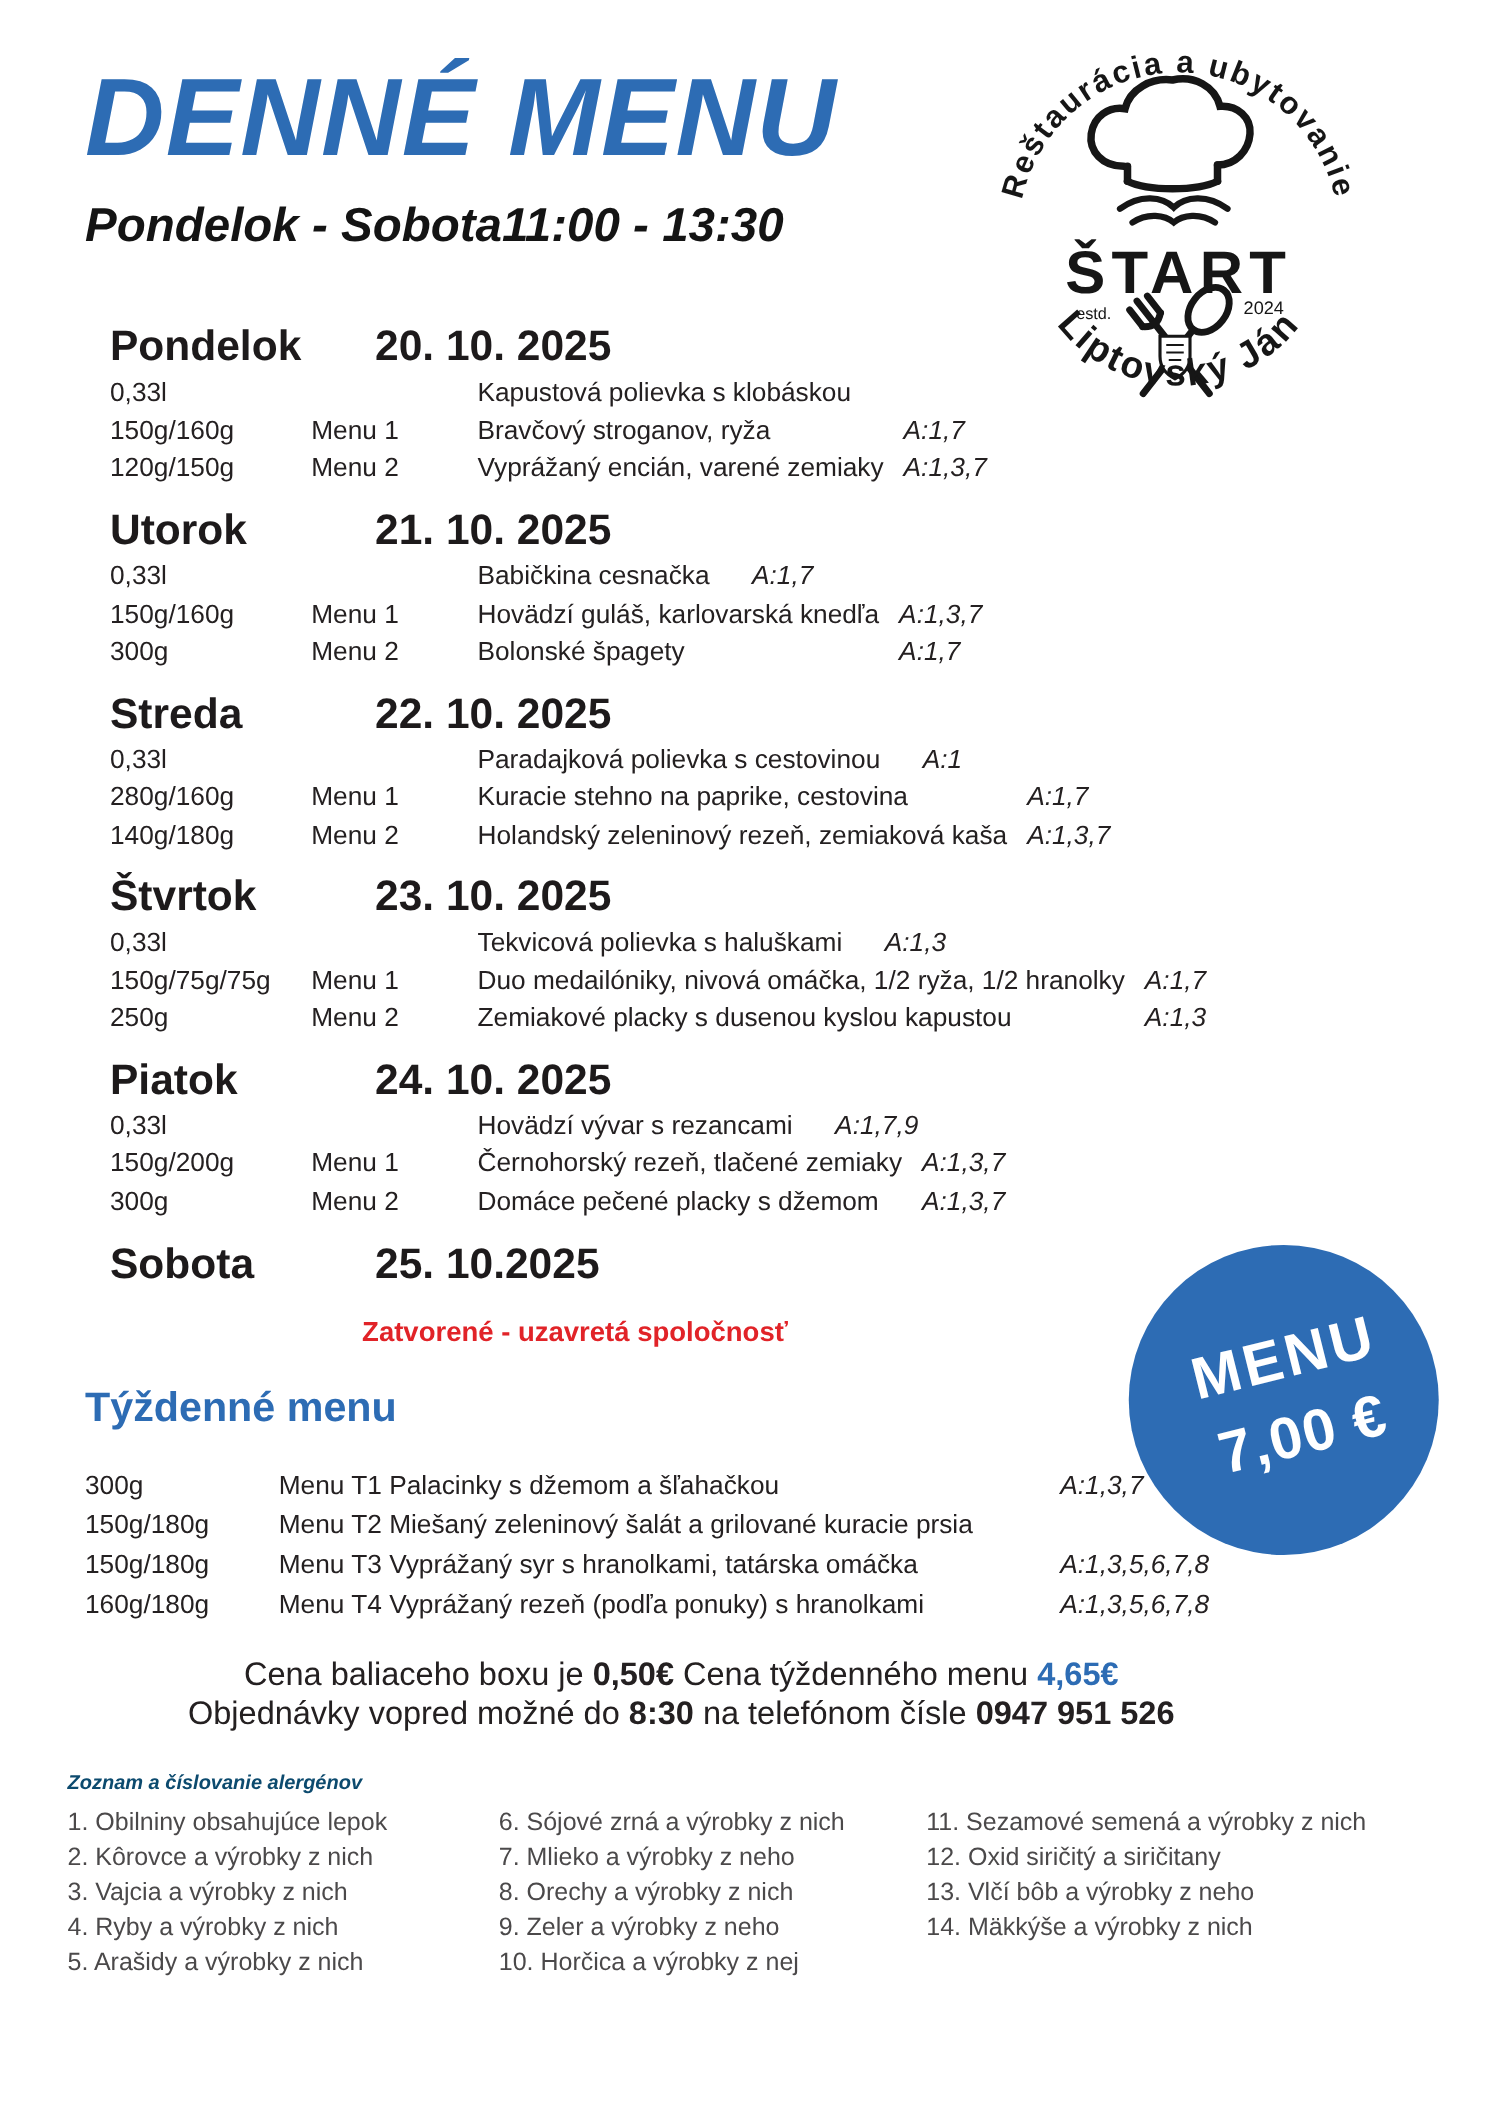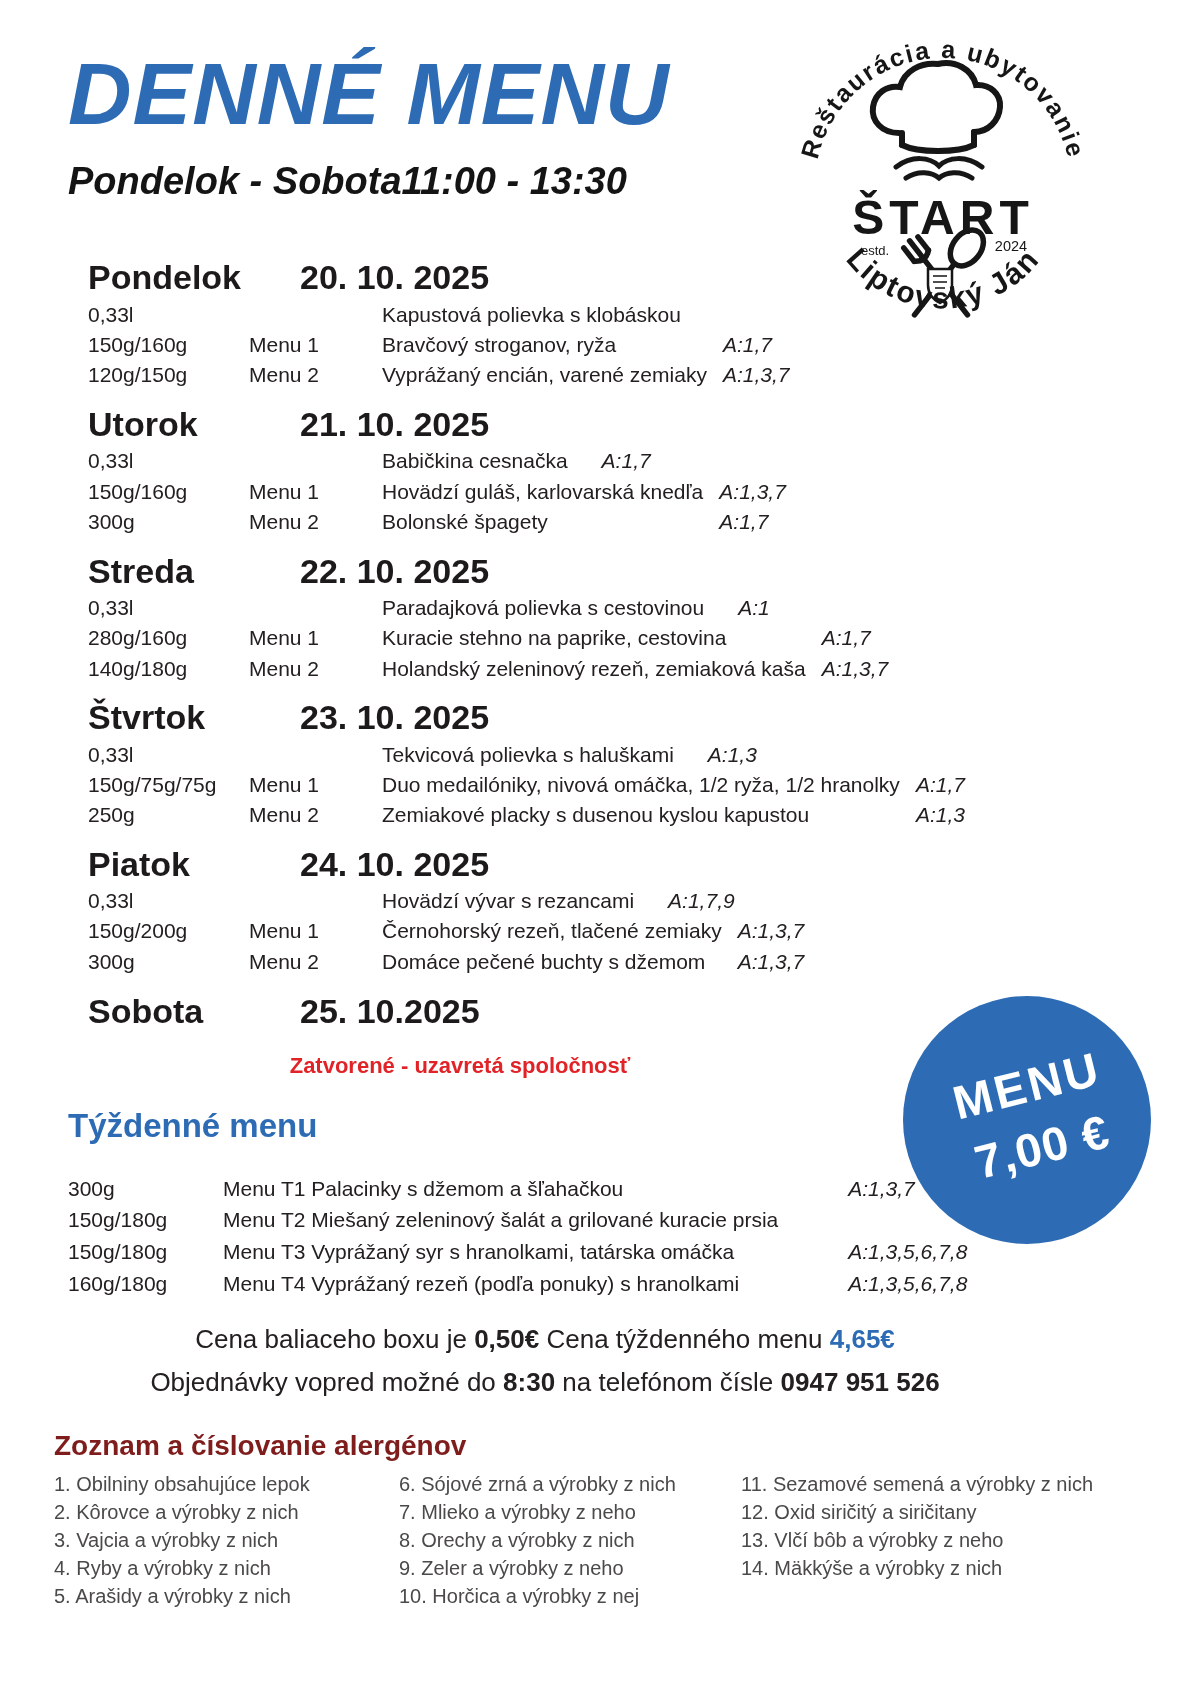--- a/index.html
+++ b/index.html
@@ -30,26 +30,26 @@
           font-size:22px;font-weight:bold;color:var(--red);}
 
   .weekly-title{margin-top:28px;font-size:33px;font-weight:bold;color:var(--blue);}
   .weekly-table{border-collapse:collapse;margin-top:8px;}
   .weekly-table td{padding:2px 0;font-size:21px;line-height:1.32;white-space:nowrap;vertical-align:baseline;}
   td.w-portion{min-width:155px;}
   td.w-allerg{font-style:italic;padding-left:70px;}
 
   .note-line{width:954px;text-align:center;font-size:26px;color:#242021;}
   .note-line.first{margin-top:24px;}
-  .note-line.second{margin-top:12px;}
+  .note-line.second{}
   .note-line .b{font-weight:bold;}
   .note-line .b.blue{color:var(--blue);}
 
   .allerg-block{margin-top:32px;margin-left:-14px;}
-  .allerg-header{font-size:28px;font-weight:bold;color:#7f1d1d;margin-bottom:8px;}
+  .allerg-header{font-size:16px;font-weight:bold;color:#0c4a6e;margin-bottom:8px;font-style:italic;}
   .allerg-cols{display:grid;grid-template-columns:345px 342px auto;}
   .allerg-col div{font-size:20px;color:#4b494a;line-height:1.4;white-space:nowrap;}
 
   .badge{position:absolute;left:903px;top:996px;width:248px;height:248px;border-radius:50%;
          background:var(--blue);}
   .badge-inner{transform:rotate(-14deg);color:#fff;text-align:center;padding-top:62px;font-weight:bold;}
   .badge-line1{font-size:47px;letter-spacing:3px;}
   .badge-line2{font-size:47px;letter-spacing:1px;margin-top:8px;}
 
   .logo text, .logo textPath{font-family:"Liberation Sans", sans-serif;fill:#161616;}
@@ -245,21 +245,21 @@
         </tr>
         <tr>
           <td class="c-portion">150g/200g</td>
           <td class="c-menu">Menu 1</td>
           <td class="c-dish">Černohorský rezeň, tlačené zemiaky</td>
           <td class="c-allerg">A:1,3,7</td>
         </tr>
         <tr>
           <td class="c-portion">300g</td>
           <td class="c-menu">Menu 2</td>
-          <td class="c-dish">Domáce pečené buchty s džemom</td>
+          <td class="c-dish">Domáce pečené placky s džemom</td>
           <td class="c-allerg">A:1,3,7</td>
         </tr>
       </tbody>
         </table>
     </section>
 
     <section class="day">
       <h2 class="day-head">
         <span class="day-name">Sobota</span>
         <span class="day-date">25. 10.2025</span>

